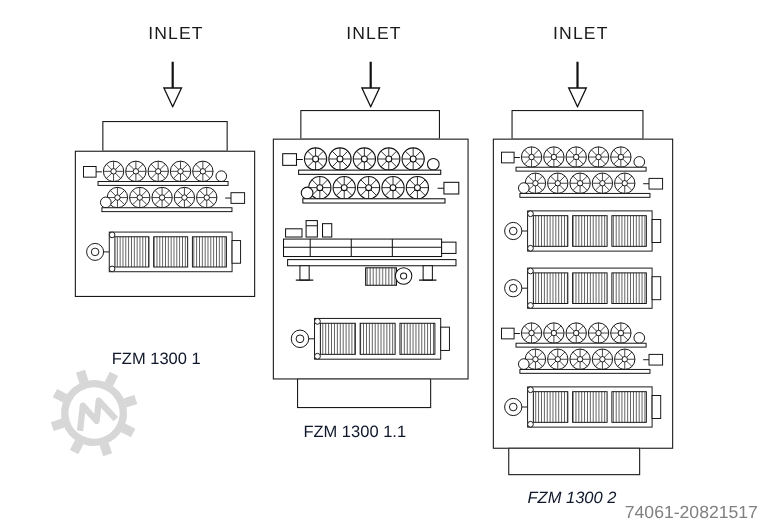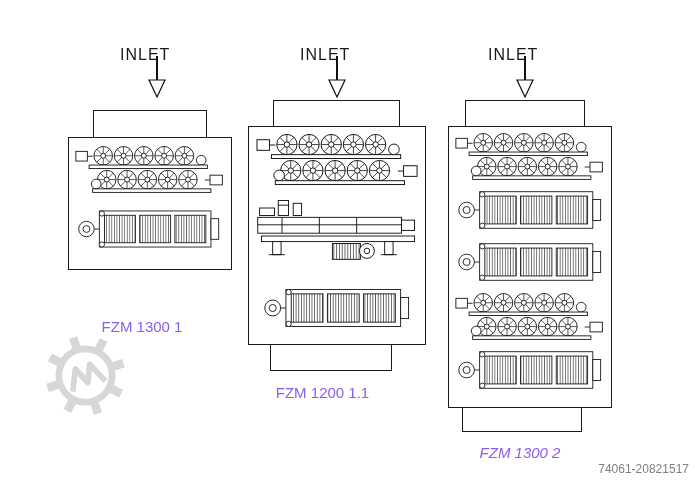--- a/index.html
+++ b/index.html
@@ -6,28 +6,28 @@
   html, body { margin: 0; padding: 0; }
   body {
     width: 695px; height: 480px;
     background: #ffffff;
     font-family: "Liberation Sans", sans-serif;
     color: #1a1a1a;
   }
   .canvas { position: relative; width: 695px; height: 480px; background: #fff; overflow: hidden; }
   .abs { position: absolute; }
   .inlet {
-    font-size: 16px; letter-spacing: 1px; text-align: left; color: #1a1a1a; margin-top: 24px;
+    font-size: 16px; letter-spacing: 1px; text-align: center; color: #1a1a1a;
   }
   .box  { border: 1px solid #1a1a1a; background: #fff; }
   .tab  { border: 1px solid #1a1a1a; background: #fff; }
-  .model-label { font-size: 15px; text-align: center; color: #8b5cf6; }
+  .model-label { font-size: 15px; text-align: center; color: #0f172a; }
   .footer-id {
     position: absolute; right: 6px; bottom: 4px;
-    font-size: 12px; color: #808080;
+    font-size: 16px; color: #808080;
   }
   svg.machine, svg.arrow, svg.watermark { display: block; }
 </style>
 </head>
 <body>
 
 <div class="canvas">
 
   <svg width="0" height="0" style="position:absolute" aria-hidden="true">
     <defs>
@@ -159,21 +159,21 @@
       </svg>
     <svg class="abs machine" style="left:254px;top:196px;" width="168" height="80">
         <use href="#side-machine"></use>
       </svg>
     <svg class="abs machine" style="left:263px;top:284px;" width="150" height="48">
         <use href="#hatch-unit"></use>
       </svg>
 
     <div class="abs tab" style="left:270px;top:344px;width:122px;height:27px;"></div>
 
-    <div class="abs model-label" style="left:240px;top:384px;width:165px;">FZM 1200 1.1</div>
+    <div class="abs model-label" style="left:240px;top:384px;width:165px;">FZM 1300 1.1</div>
   </div>
 
   <div class="abs" style="left:0;top:0;width:0;height:0;">
     <div class="abs inlet" style="left:488px;top:22px;width:80px;">INLET</div>
     <svg class="abs arrow" style="left:515px;top:56px;" width="20" height="42">
         <use href="#arrow-down"></use>
       </svg>
 
     <div class="abs tab" style="left:465px;top:100px;width:120px;height:27px;"></div>
     <div class="abs box" style="left:448px;top:126px;width:164px;height:282px;"></div>

